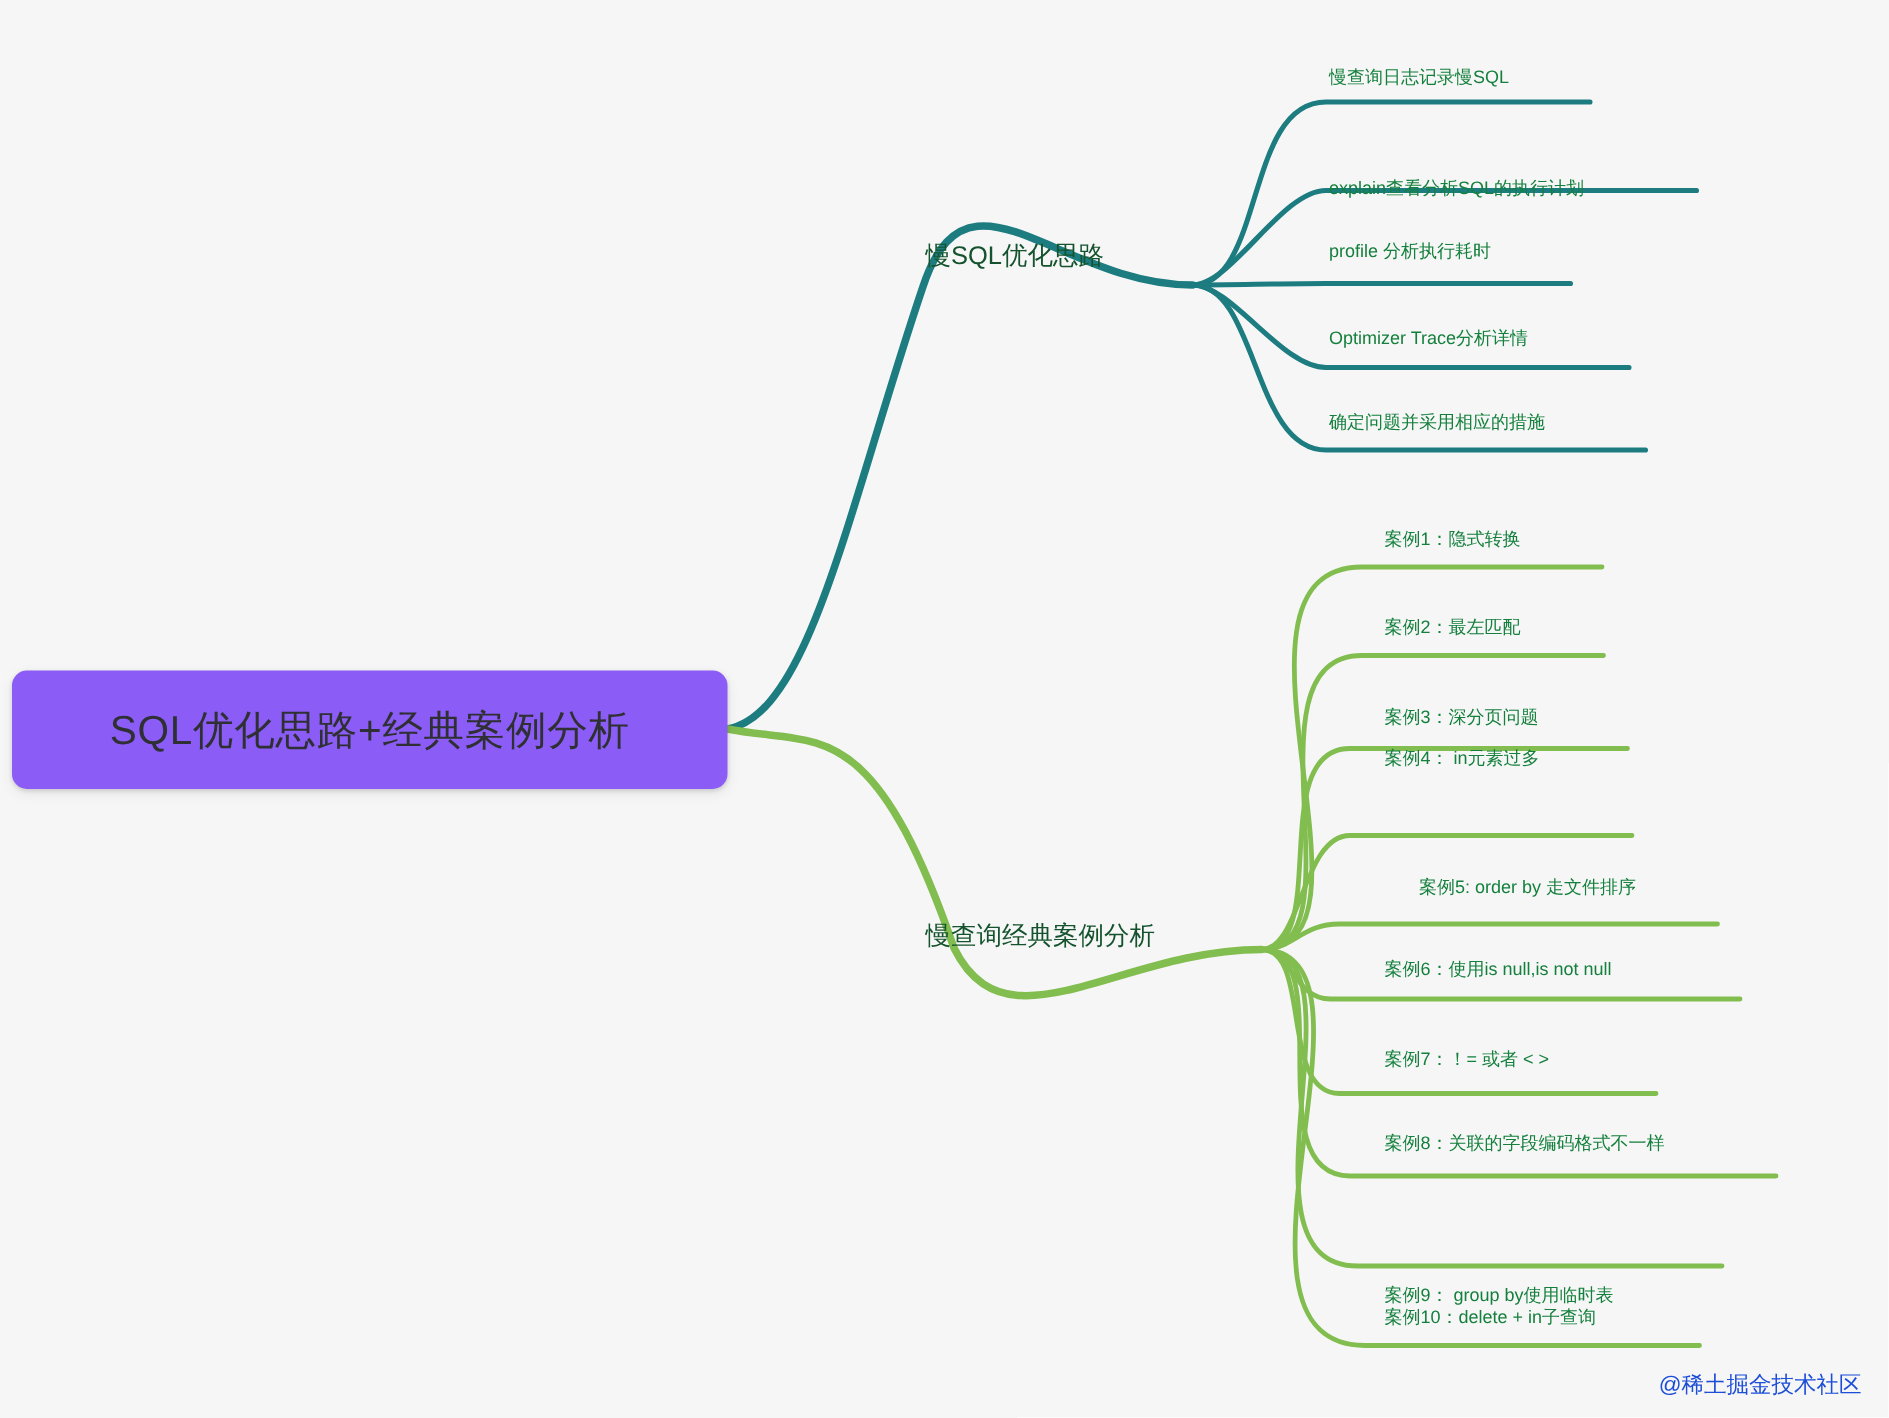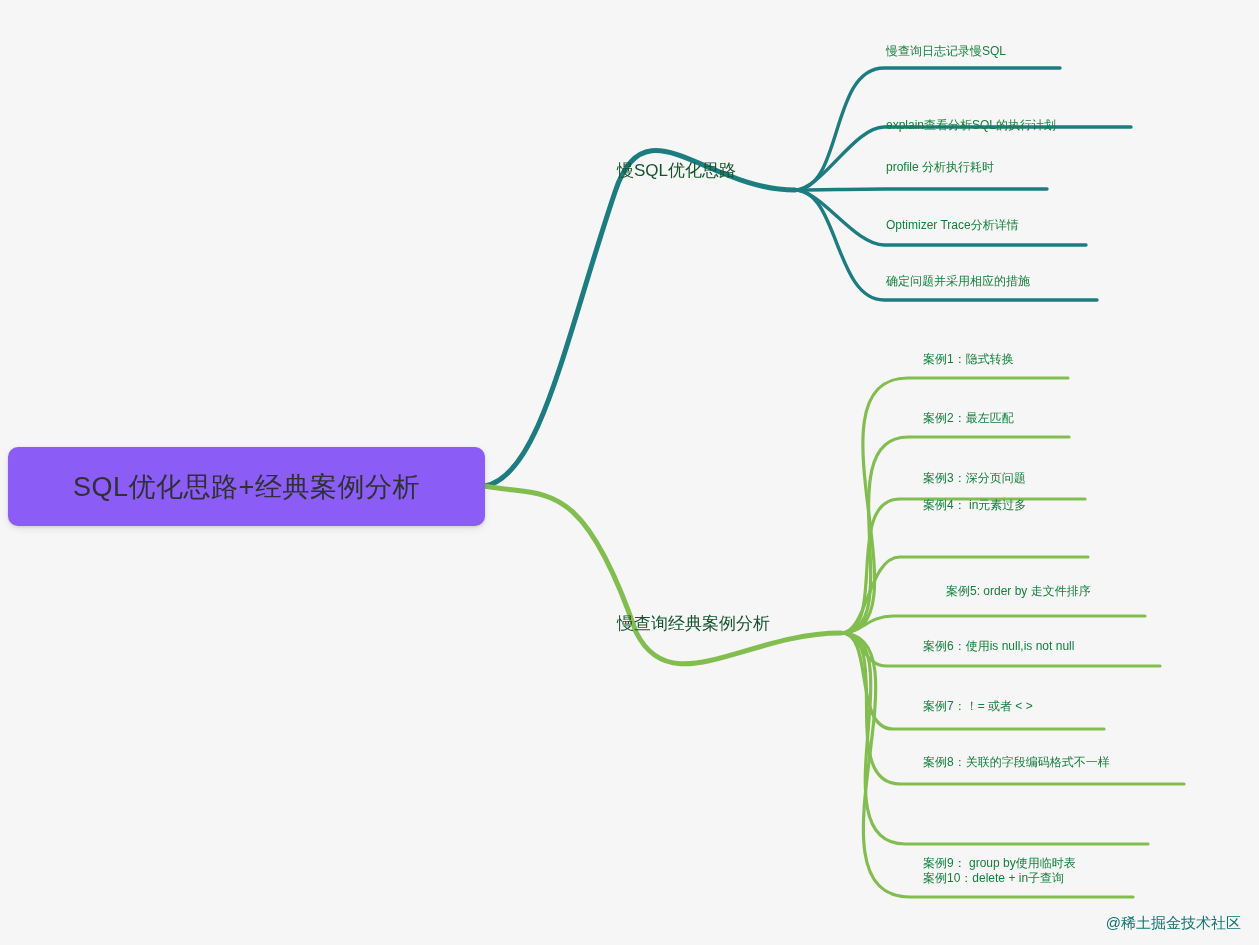--- a/index.html
+++ b/index.html
@@ -83,21 +83,21 @@
     white-space: nowrap;
     z-index: 4;
   }
 
   
   .watermark {
     position: absolute;
     right: 18px;
     bottom: 12px;
     font-size: 15px;
-    color: #0f766e;
+    color: #1d4ed8;
     white-space: nowrap;
     z-index: 3;
   }
 </style>
 </head>
 <body>
 
 <div id="mindmap-root">
 
   <svg id="branch-canvas" viewBox="0 0 1259 945" xmlns="http://www.w3.org/2000/svg">

